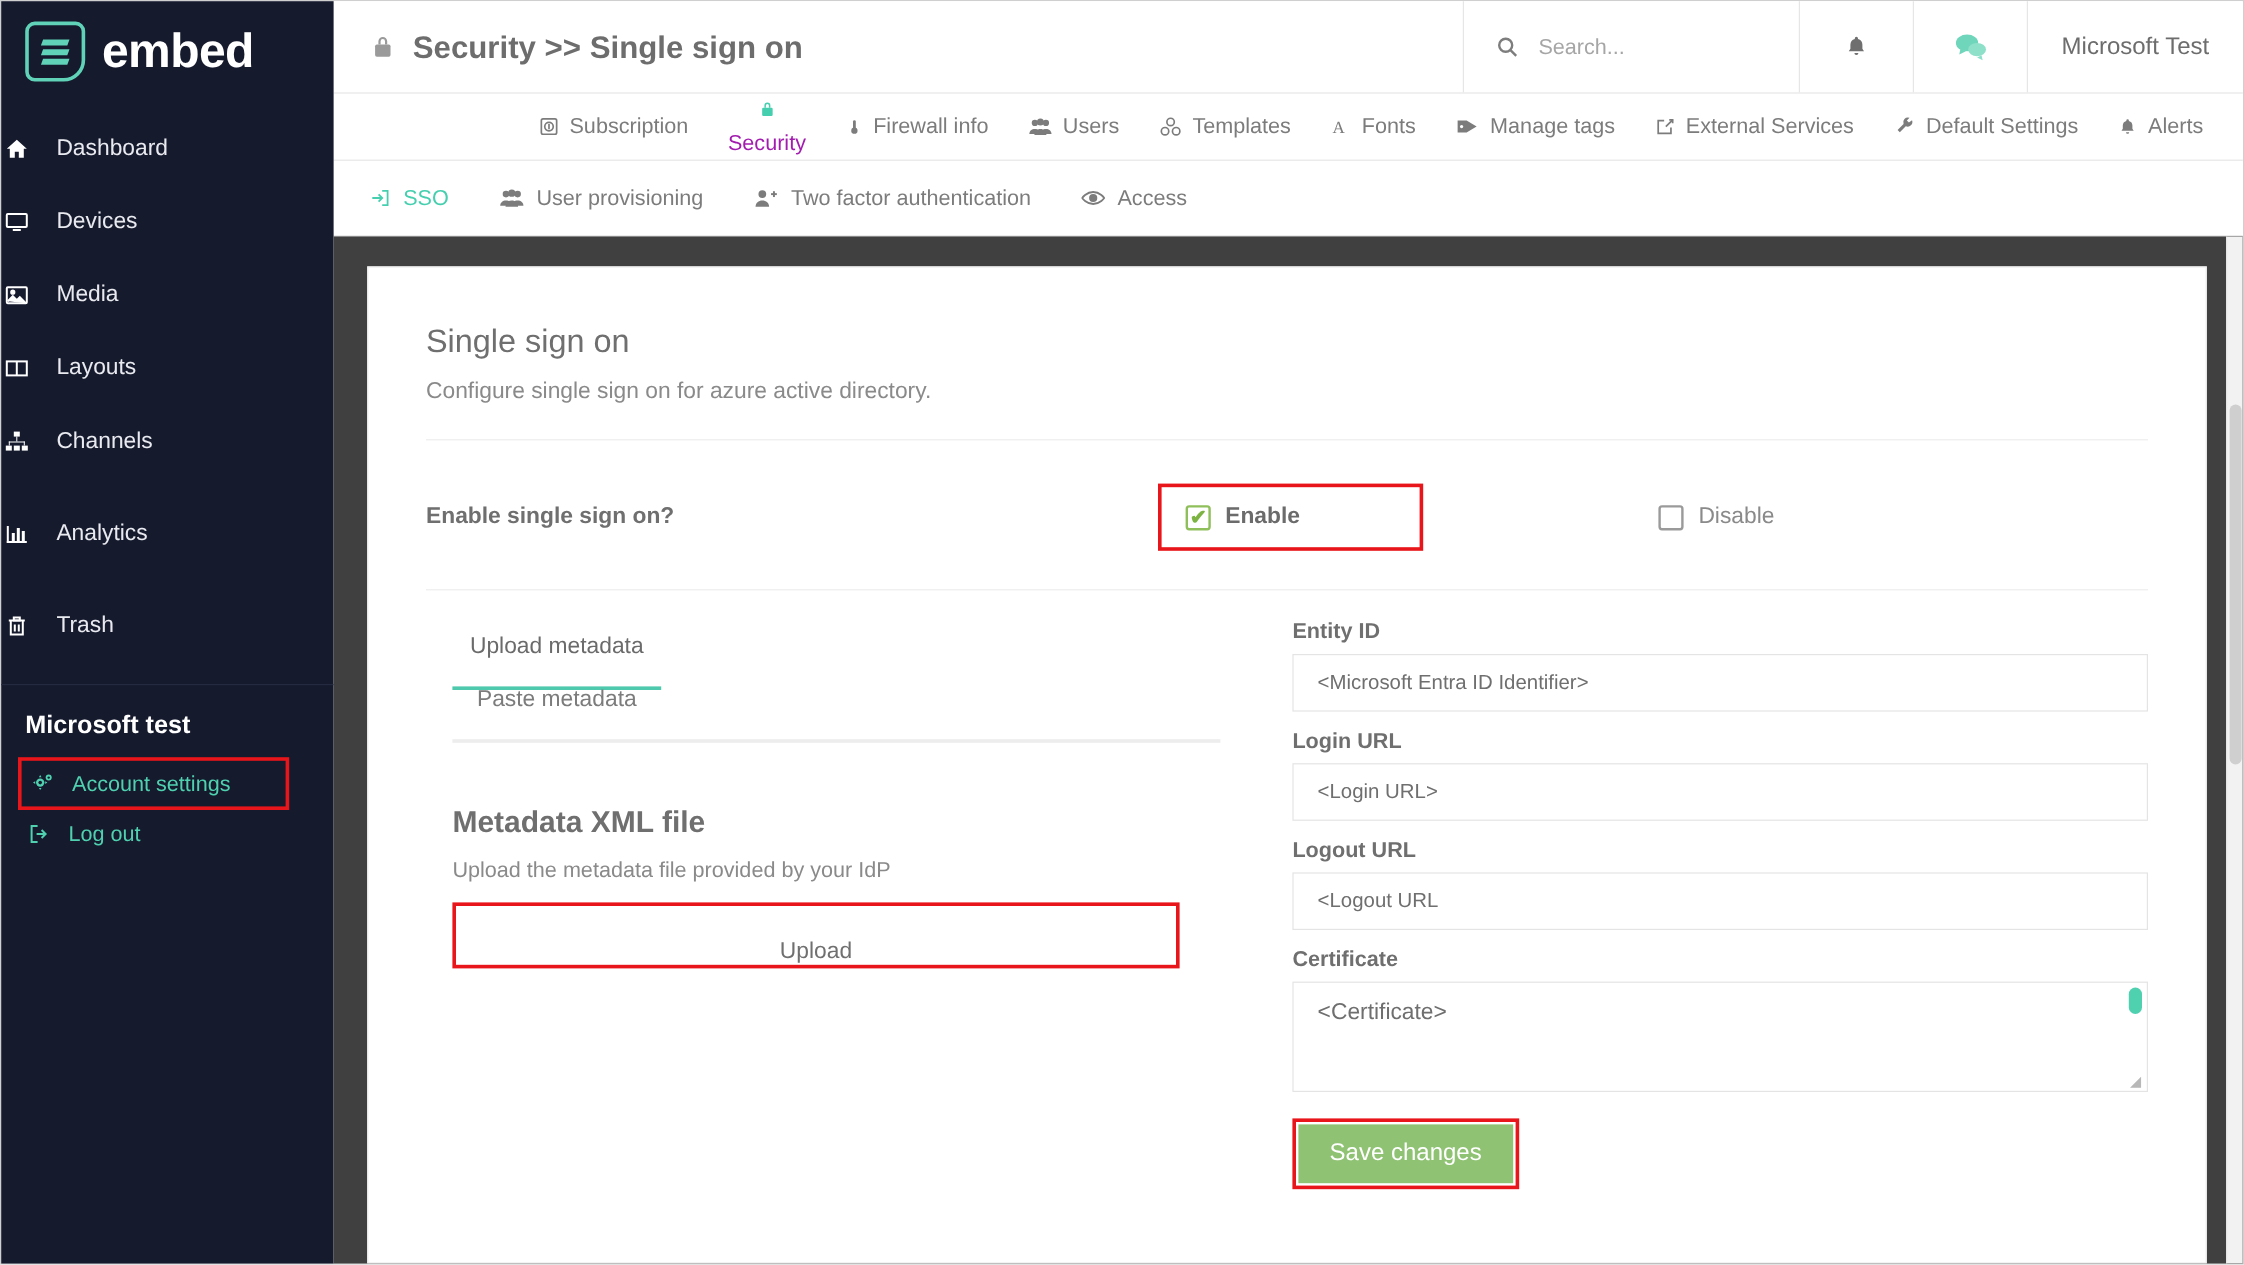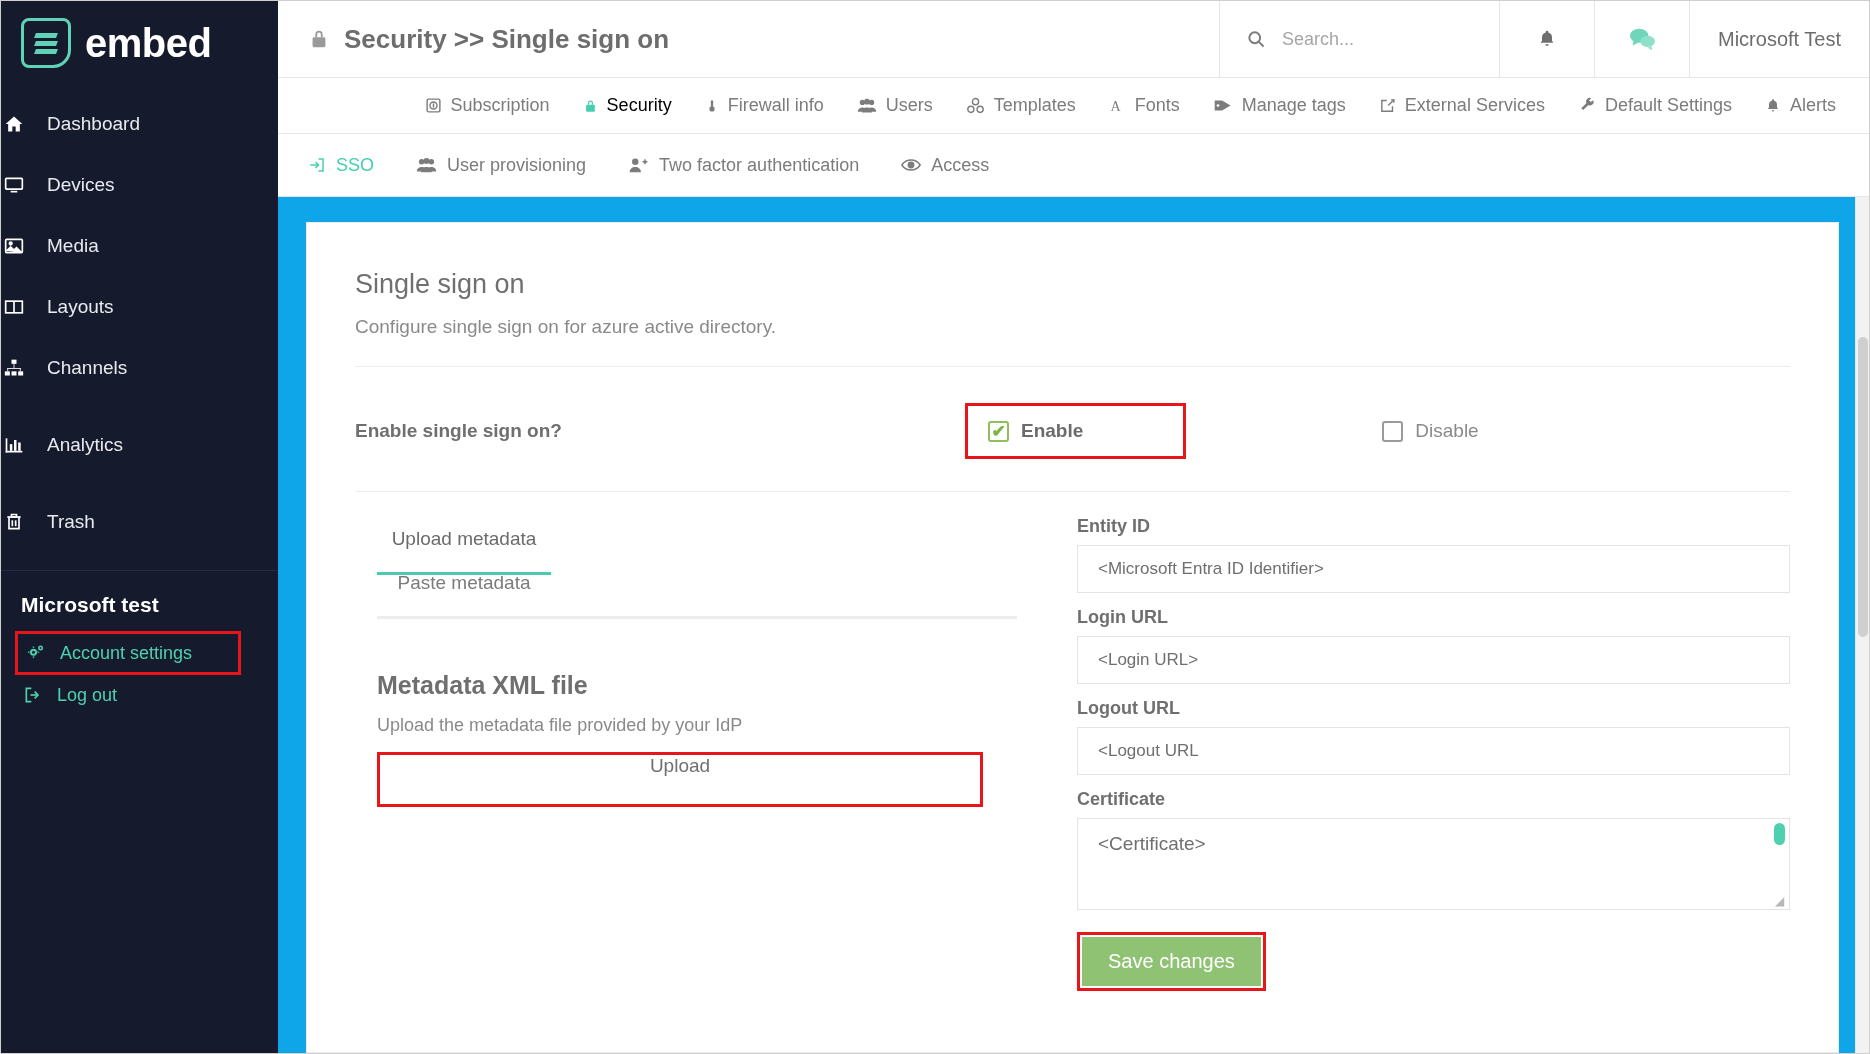--- a/index.html
+++ b/index.html
@@ -184,21 +184,21 @@
     display: flex;
     align-items: center;
     gap: 9px;
     font-size: 18px;
     color: #7c7c7c;
     padding: 0 17px 0 0;
     margin-right: 16px;
     white-space: nowrap;
     cursor: pointer;
   }
-  .tab.active { color: #000000; }
+  .tab.active { color: #a21caf; flex-direction: column; }
   .tab .ico { display: flex; align-items: center; }
 
   
   .subtabs {
     height: 63px;
     min-height: 63px;
     display: flex;
     align-items: center;
     padding-left: 30px;
     border-bottom: 1px solid #e6e6e6;
@@ -211,21 +211,21 @@
     color: #7c7c7c;
     margin-right: 42px;
     white-space: nowrap;
     cursor: pointer;
   }
   .subtab.active { color: #45cfae; }
 
   
   .content {
     flex: 1;
-    background: #0ea5e9;
+    background: #404040;
     padding: 25px 30px 0 28px;
     overflow: hidden;
     position: relative;
   }
   .card {
     background: #ffffff;
     border: 1px solid #ececec;
     height: 100%;
     padding: 46px 48px 0 48px;
   }
@@ -325,21 +325,21 @@
     font-size: 18px;
     color: #8a8a8a;
     margin-bottom: 16px;
   }
   #upload-button {
     width: 606px;
     height: 55px;
     border: 3px solid #e8151a;
     background: #fff;
     display: flex;
-    align-items: flex-start;
+    align-items: flex-end;
     justify-content: center;
     font-size: 19px;
     color: #707070;
     cursor: pointer;
   }
 
   .field-label {
     font-size: 18px;
     font-weight: bold;
     color: #6f6f6f;

